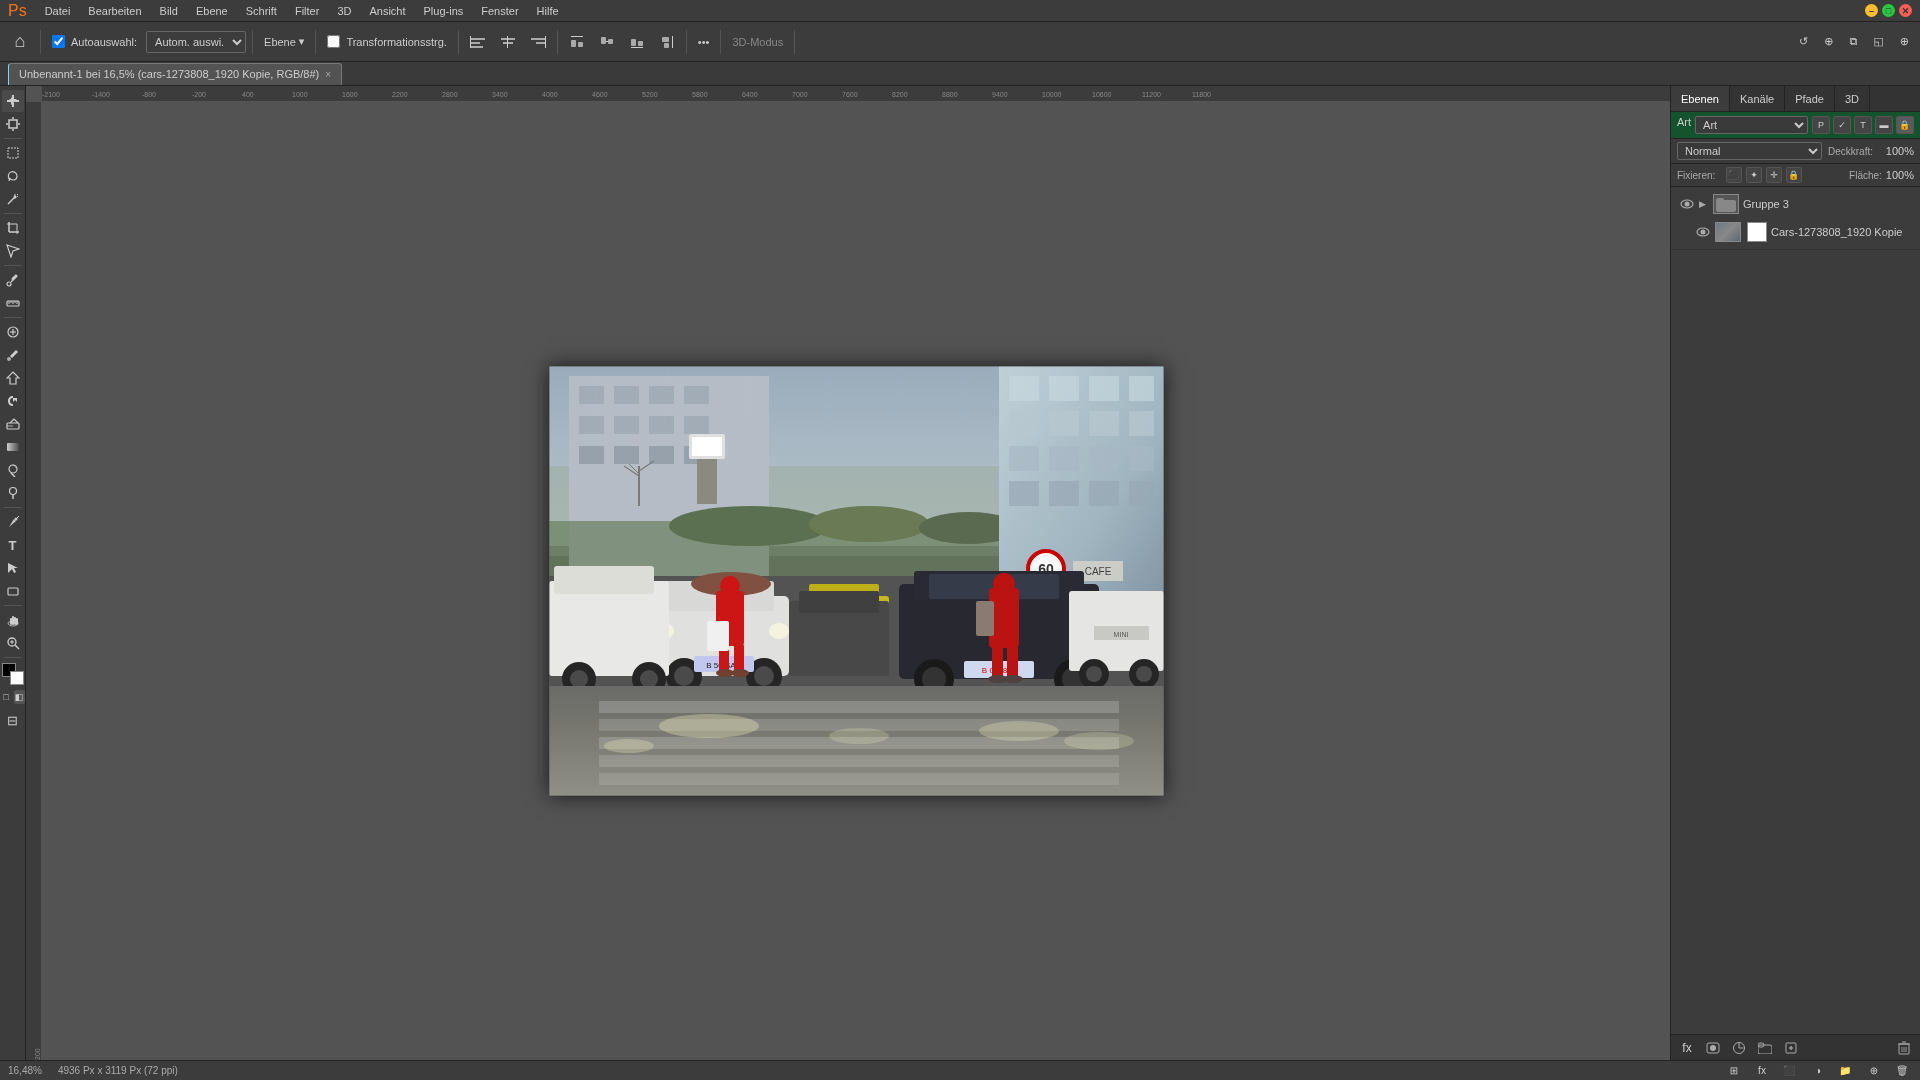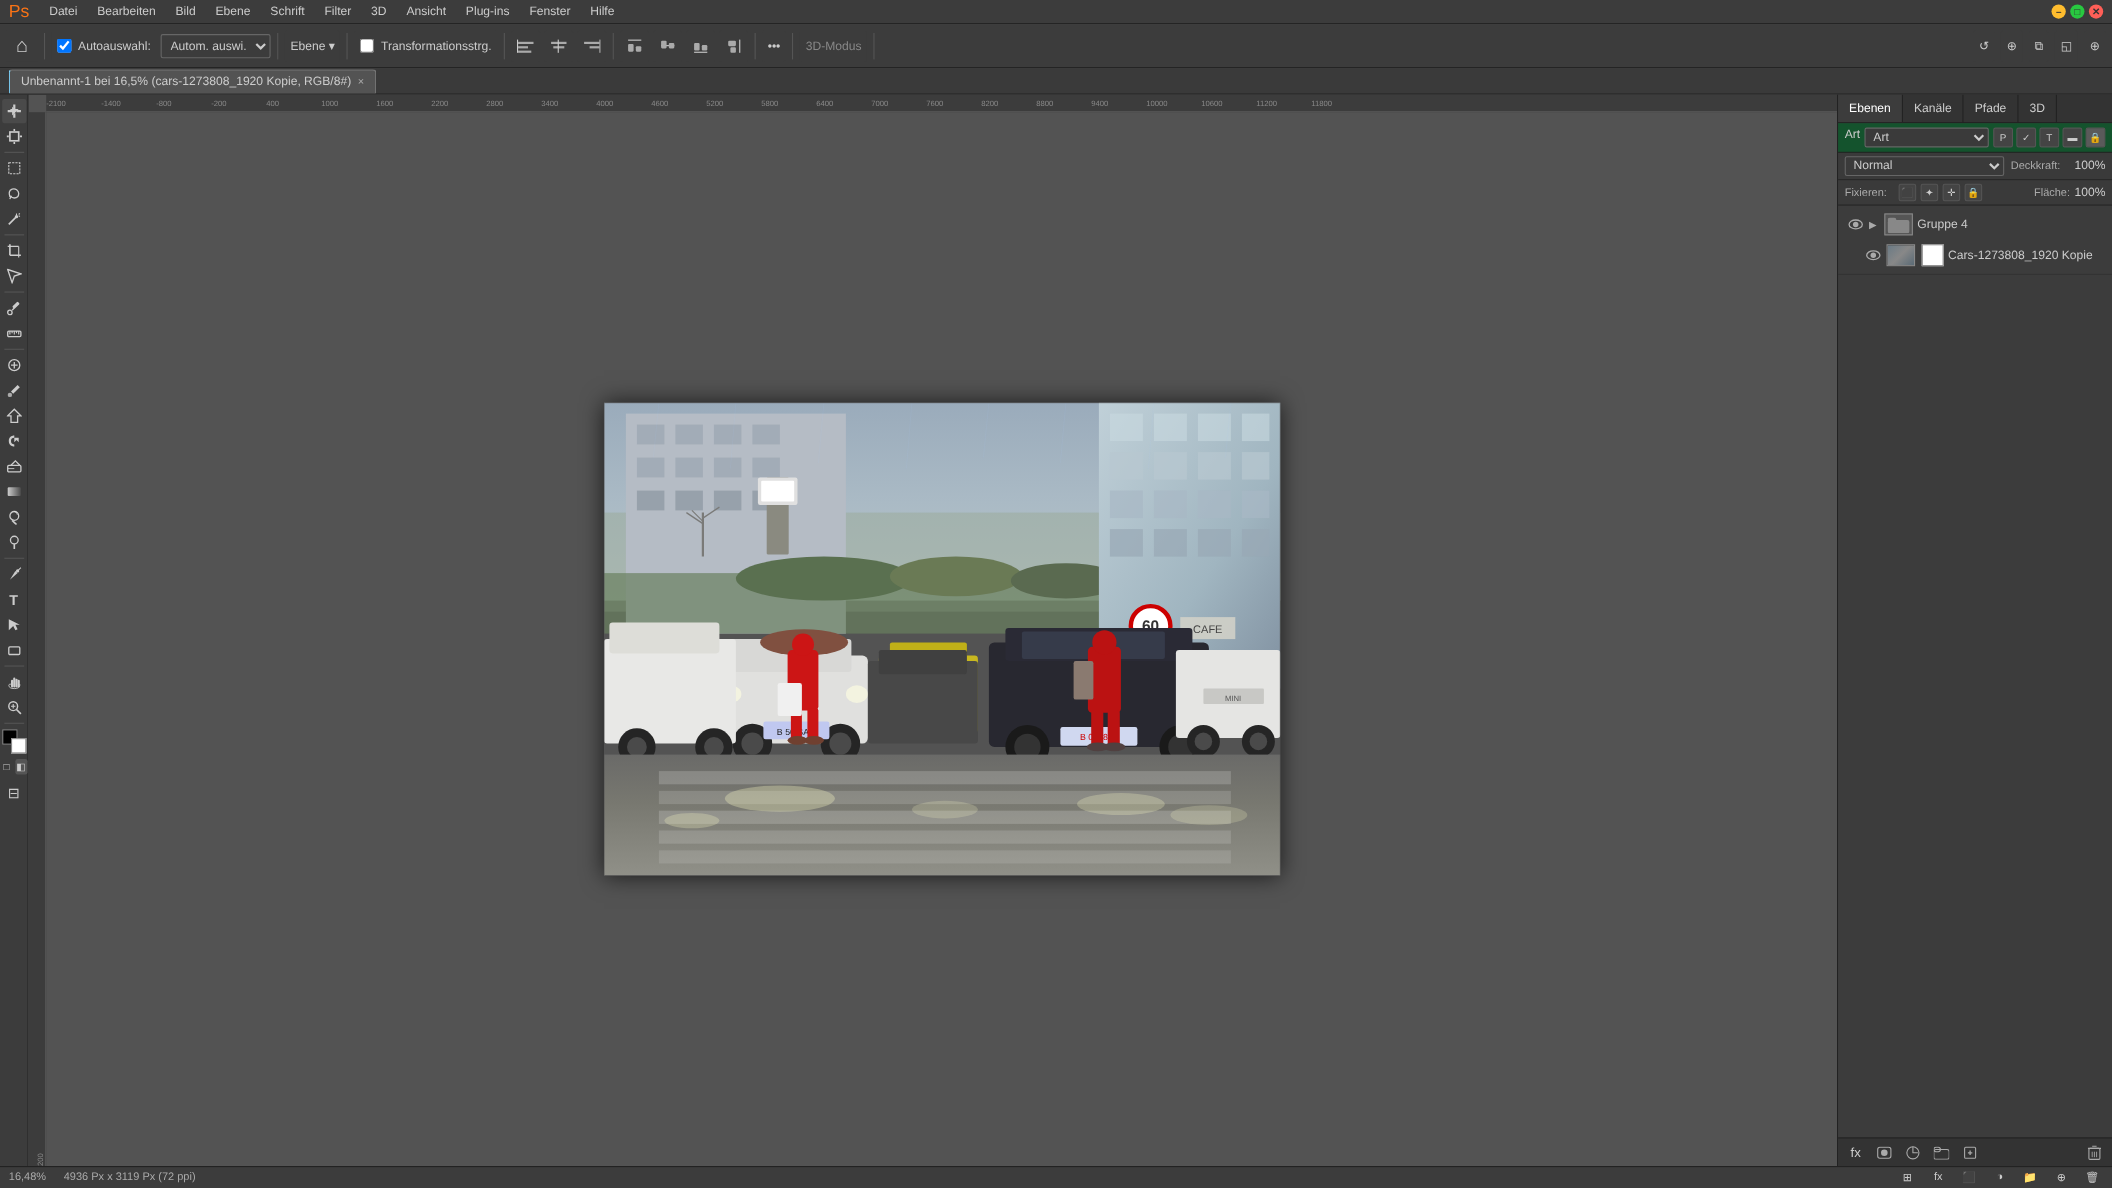--- a/index.html
+++ b/index.html
@@ -1102,21 +1102,21 @@
                 <circle cx="7" cy="7" r="2.5" fill="#aaa"></circle>
               </svg>
             </div>
             <span class="layer-expand">▶</span>
             <div class="layer-thumbnail group-icon">
               <svg width="20" height="16" viewBox="0 0 20 16">
                 <rect x="0" y="4" width="20" height="12" rx="2" fill="#888"></rect>
                 <rect x="0" y="2" width="8" height="4" rx="2" fill="#888"></rect>
               </svg>
             </div>
-            <span class="layer-name">Gruppe 4</span>
+            <span class="layer-name">Gruppe 3</span>
           </div>
 
           <div class="layer-item" style="padding-left:20px;">
             <div class="layer-vis-icon">
               <svg width="14" height="14" viewBox="0 0 14 14">
                 <ellipse cx="7" cy="7" rx="6" ry="4" fill="none" stroke="#aaa" stroke-width="1.2"></ellipse>
                 <circle cx="7" cy="7" r="2.5" fill="#aaa"></circle>
               </svg>
             </div>
             <div class="layer-thumbnail" style="width:26px;height:20px;border:1px solid #888;overflow:hidden;flex-shrink:0;">

